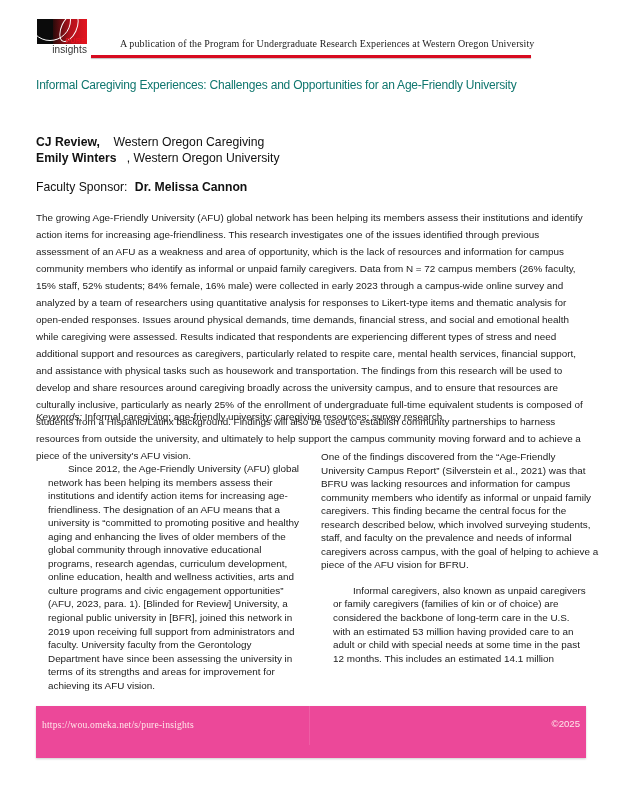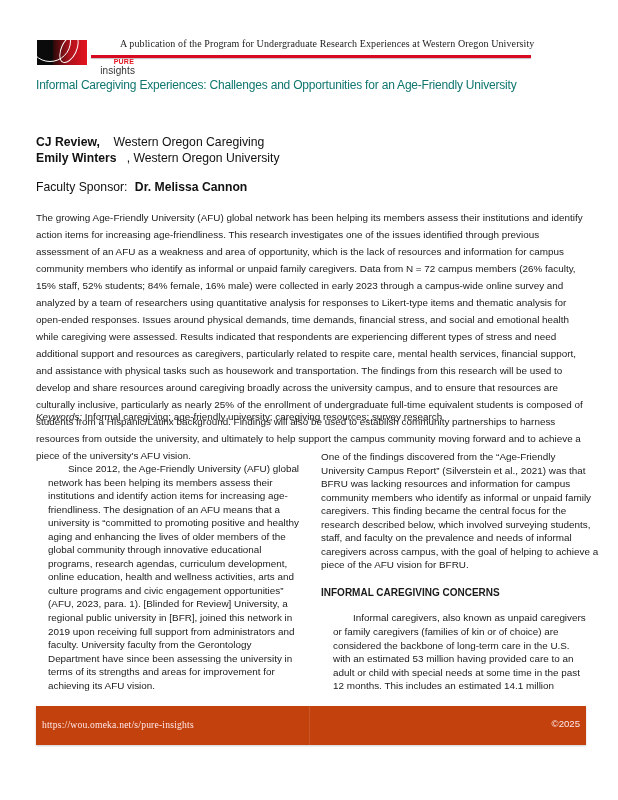--- a/index.html
+++ b/index.html
@@ -1,19 +1,19 @@
 <!DOCTYPE html>
 <html><head>
 <meta charset="utf-8">
 <style>
   html, body { margin: 0; padding: 0; background: #ffffff; }
   body { width: 618px; height: 800px; position: relative; overflow: hidden; font-family: "Liberation Sans", sans-serif; color: #111; }
 
   
-  .logo { position: absolute; left: 37px; top: 38px; width: 52px; height: 40px; padding-left: 48px; }
+  .logo { position: absolute; left: 37px; top: 17px; width: 52px; height: 40px; }
   .logo-box { position: absolute; left: 0; top: 2px; width: 50px; height: 25px; background: #0b0b0b; overflow: hidden; }
   .logo-box .red { position: absolute; left: 16px; top: 0; width: 34px; height: 25px; background: linear-gradient(90deg, #2a0a0a 0%, #b0121c 50%, #e4141f 100%); }
   .logo-box .arc1 { position: absolute; left: -8px; top: -20px; width: 40px; height: 40px; border: 1.5px solid #fff; border-radius: 50%; }
   .logo-box .arc2 { position: absolute; left: 24px; top: -6px; width: 14px; height: 28px; border: 1.5px solid #fff; border-radius: 50%; transform: rotate(25deg); }
   .logo .pure { position: absolute; right: 3px; top: 20px; font-size: 7px; font-weight: bold; color: #e4141f; letter-spacing: 0.2px; }
   .logo .insights { position: absolute; right: 2px; top: 27px; font-size: 10px; color: #333; letter-spacing: 0.1px; }
 
   .pub-line { position: absolute; left: 120px; top: 38px; font-family: "Liberation Serif", serif; font-size: 10px; color: #222; letter-spacing: 0.1px; white-space: nowrap; }
   .pub-rule { position: absolute; left: 91px; top: 55px; width: 440px; height: 3px; background: #d70a1f; box-shadow: 0 1px 1px rgba(0,0,0,0.25); }
 
@@ -30,21 +30,21 @@
   .keywords .k-label { font-style: italic; }
 
   .col { position: absolute; width: 278px; font-size: 9.9px; line-height: 13.55px; color: #1a1a1a; }
   .col-left { left: 36px; top: 450px; }
   .col-right { left: 321px; top: 450px; width: 280px; }
   .indent { text-indent: 20px; margin: 12px; }
   .para { margin: 0; }
   .section-heading { font-weight: bold; margin: 14px 0 12px 0; font-size: 10px; }
 
   
-  .footer { position: absolute; left: 36px; top: 706px; width: 550px; height: 39px; background: #c2410c; box-shadow: 0 1px 2px rgba(0,0,0,0.2); }
+  .footer { position: absolute; left: 36px; top: 706px; width: 550px; height: 52px; background: #ec4899; box-shadow: 0 1px 2px rgba(0,0,0,0.2); }
   .footer .divider { position: absolute; left: 273px; top: 0; width: 1px; height: 39px; background: rgba(255,255,255,0.12); }
   .footer .url { position: absolute; left: 6px; top: 13px; font-family: "Liberation Serif", serif; font-size: 9.6px; color: #ffe7ea; letter-spacing: 0.2px; }
   .footer .copy { position: absolute; right: 6px; top: 12px; font-size: 9.6px; color: #ffe7ea; }
 </style>
 </head>
 <body>
 
 <div class="logo">
   <div class="logo-box">
     <div class="red"></div>
@@ -83,21 +83,20 @@
   <span class="k-label">Keywords:</span>
   <span>Informal caregiving; age-friendly university; caregiving resources; survey research</span>
 </div>
 
 <div class="col col-left">
   <p class="indent">Since 2012, the Age-Friendly University (AFU) global network has been helping its members assess their institutions and identify action items for increasing age-friendliness. The designation of an AFU means that a university is “committed to promoting positive and healthy aging and enhancing the lives of older members of the global community through innovative educational programs, research agendas, curriculum development, online education, health and wellness activities, arts and culture programs and civic engagement opportunities” (AFU, 2023, para. 1). [Blinded for Review] University, a regional public university in [BFR], joined this network in 2019 upon receiving full support from administrators and faculty. University faculty from the Gerontology Department have since been assessing the university in terms of its strengths and areas for improvement for achieving its AFU vision.</p>
 </div>
 
 <div class="col col-right">
   <p class="para">One of the findings discovered from the “Age-Friendly University Campus Report” (Silverstein et al., 2021) was that BFRU was lacking resources and information for campus community members who identify as informal or unpaid family caregivers. This finding became the central focus for the research described below, which involved surveying students, staff, and faculty on the prevalence and needs of informal caregivers across campus, with the goal of helping to achieve a piece of the AFU vision for BFRU.</p>
-  <div class="section-heading">INFORMAL CAREGIVING CONCERNS</div>
   <p class="indent">Informal caregivers, also known as unpaid caregivers or family caregivers (families of kin or of choice) are considered the backbone of long-term care in the U.S. with an estimated 53 million having provided care to an adult or child with special needs at some time in the past 12 months. This includes an estimated 14.1 million</p>
 </div>
 
 <div class="footer">
   <span class="url">https://wou.omeka.net/s/pure-insights</span>
   <div class="divider"></div>
   <span class="copy">©2025</span>
 </div>
 
 </body></html>

